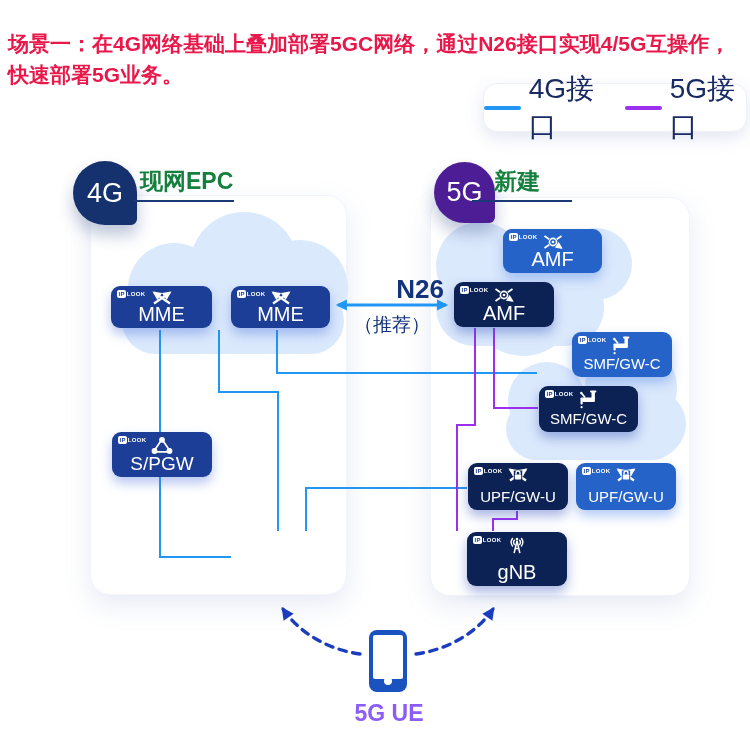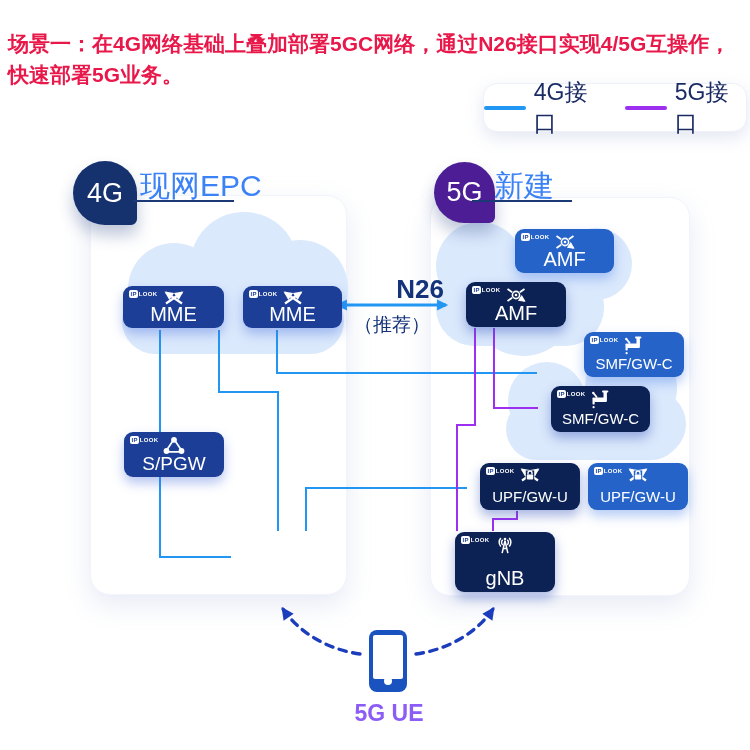--- a/index.html
+++ b/index.html
@@ -13,50 +13,50 @@
 
   
   .legend { position:absolute; left:483px; top:83px; width:264px; height:49px;
             background:#fff; border:1px solid #eef1f8; border-radius:14px;
             box-shadow:0 6px 16px rgba(150,165,210,.25);
             display:flex; align-items:center; justify-content:center; gap:20px; z-index:5; }
   .legend-item { display:flex; align-items:center; gap:8px; }
   .legend-line { width:45px; height:4px; border-radius:2px; display:inline-block; }
   .legend-line.l4g { background:#2196f3; }
   .legend-line.l5g { background:#9c2ff0; }
-  .legend-label { font-size:23px; color:#1a2a63; font-weight:500; }
+  .legend-label { font-size:28px; color:#1a2a63; font-weight:500; }
 
   
   .card { position:absolute; background:#fff; border:1px solid #f1f4fb; border-radius:20px;
           box-shadow:0 10px 26px rgba(120,145,200,.18); z-index:0; }
   .card.left  { left:90px;  top:195px; width:257px; height:400px; }
   .card.right { left:430px; top:197px; width:260px; height:399px; }
 
   
   .badge { position:absolute; z-index:6; color:#fff; font-weight:400; font-size:27px;
            display:flex; align-items:center; justify-content:center;
            border-radius:50% 50% 6px 50%; box-shadow:0 10px 16px rgba(20,50,120,.28); }
   .badge.b4g { left:73px;  top:161px; width:64px; height:64px; background:#15316e; }
   .badge.b5g { left:434px; top:162px; width:61px; height:61px; background:#4c1d95; }
-  .group-title { position:absolute; z-index:6; color:#3b82f6; font-size:30px; font-weight:400; }
+  .group-title { position:absolute; z-index:6; color:#15803d; font-size:23px; font-weight:700; }
   .group-title.t4g { left:140px; top:166px; }
   .group-title.t5g { left:494px; top:166px; }
   .title-rule { position:absolute; z-index:6; height:2px; background:#1b3a75; }
   .title-rule.r4g { left:133px; top:200px; width:101px; }
   .title-rule.r5g { left:472px; top:200px; width:100px; }
 
   
   .cloud { position:absolute; background:#dbe9fc; z-index:1; }
   .cloud.round { border-radius:50%; }
 
   
   #wires { position:absolute; left:0; top:0; z-index:2; }
 
   
-  .node { position:absolute; z-index:3; border-radius:9px; color:#fff;margin-left:12px; }
+  .node { position:absolute; z-index:3; border-radius:9px; color:#fff; }
   .node.mid   { background:#1c3e96; box-shadow:0 6px 12px rgba(70,110,220,.40); }
   .node.dark  { background:#0d2254; box-shadow:0 6px 12px rgba(60,90,190,.45); }
   .node.light { background:#2563c9; box-shadow:0 6px 12px rgba(90,140,235,.45); }
   .iplogo { position:absolute; top:4px; left:6px; font-size:6px; letter-spacing:.3px;
             color:#fff; display:flex; align-items:center; line-height:8px; }
   .iplogo .chip { background:#fff; color:#1c3e96; font-weight:700; border-radius:2px;
                   padding:0 1.5px; margin-right:.5px; }
   .iplogo .lk { font-weight:700; }
   .nicon { position:absolute; top:3px; left:0; right:0; display:flex; justify-content:center; }
   .nlabel { position:absolute; left:0; right:0; bottom:2px; text-align:center;
@@ -66,21 +66,21 @@
   .node.mme1 { left:111px; top:286px; width:101px; height:42px; }
   .node.mme2 { left:231px; top:286px; width:99px;  height:42px; }
   .node.spgw { left:112px; top:432px; width:100px; height:45px; }
   .node.enb  { left:232px; top:532px; width:101px; height:46px; }
   .node.amfL { left:503px; top:229px; width:99px;  height:44px; }
   .node.amfD { left:454px; top:282px; width:100px; height:45px; }
   .node.smfL { left:572px; top:332px; width:100px; height:45px; }
   .node.smfD { left:539px; top:386px; width:99px;  height:46px; }
   .node.upfD { left:468px; top:463px; width:100px; height:47px; }
   .node.upfL { left:576px; top:463px; width:100px; height:47px; }
-  .node.gnb  { left:443px; top:532px; width:100px; height:60px; }
+  .node.gnb  { left:467px; top:532px; width:100px; height:54px; }
 
   .bg-dark  { fill:#0d2254; }
   .bg-light { fill:#2563c9; }
 
   
   .n26-label { position:absolute; left:340px; top:274px; width:104px; text-align:right;
                color:#14337b; font-size:26px; font-weight:600; z-index:4; }
   .n26-note  { position:absolute; left:332px; top:312px; width:120px; text-align:center;
                color:#14337b; font-size:19px; font-weight:500; z-index:4; }
 

